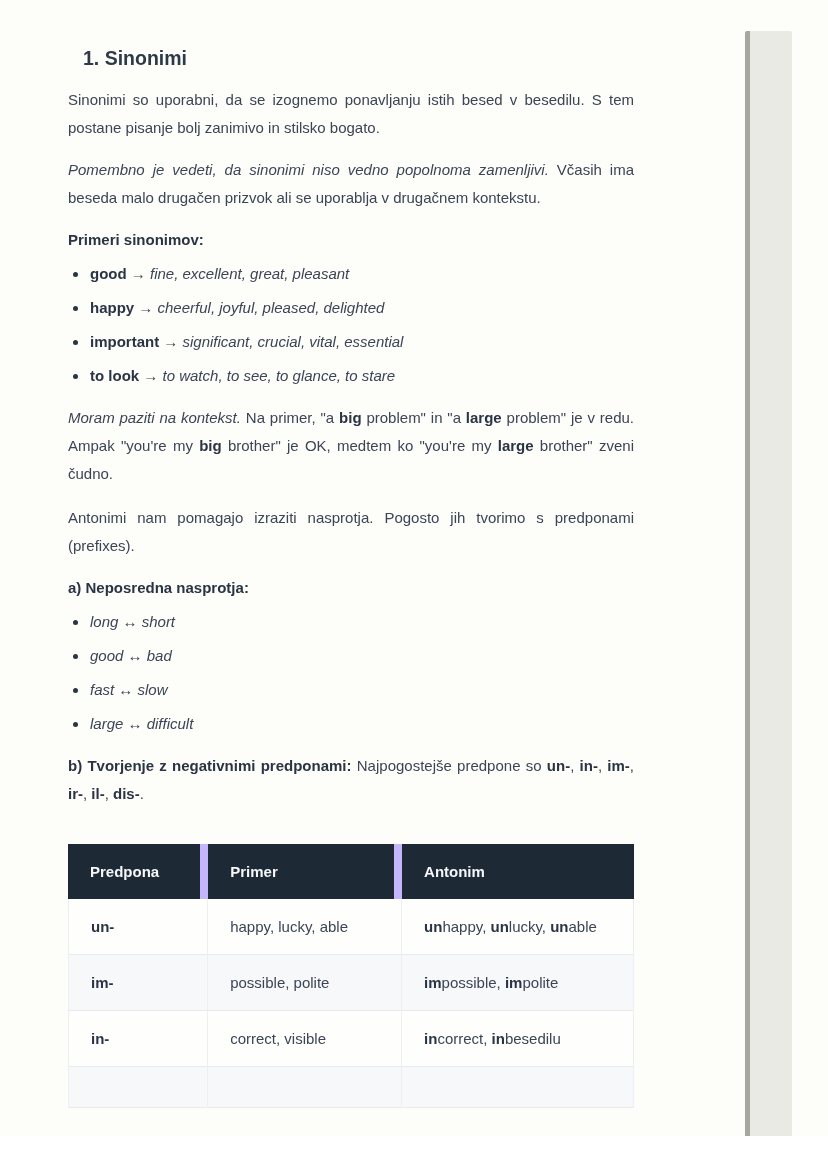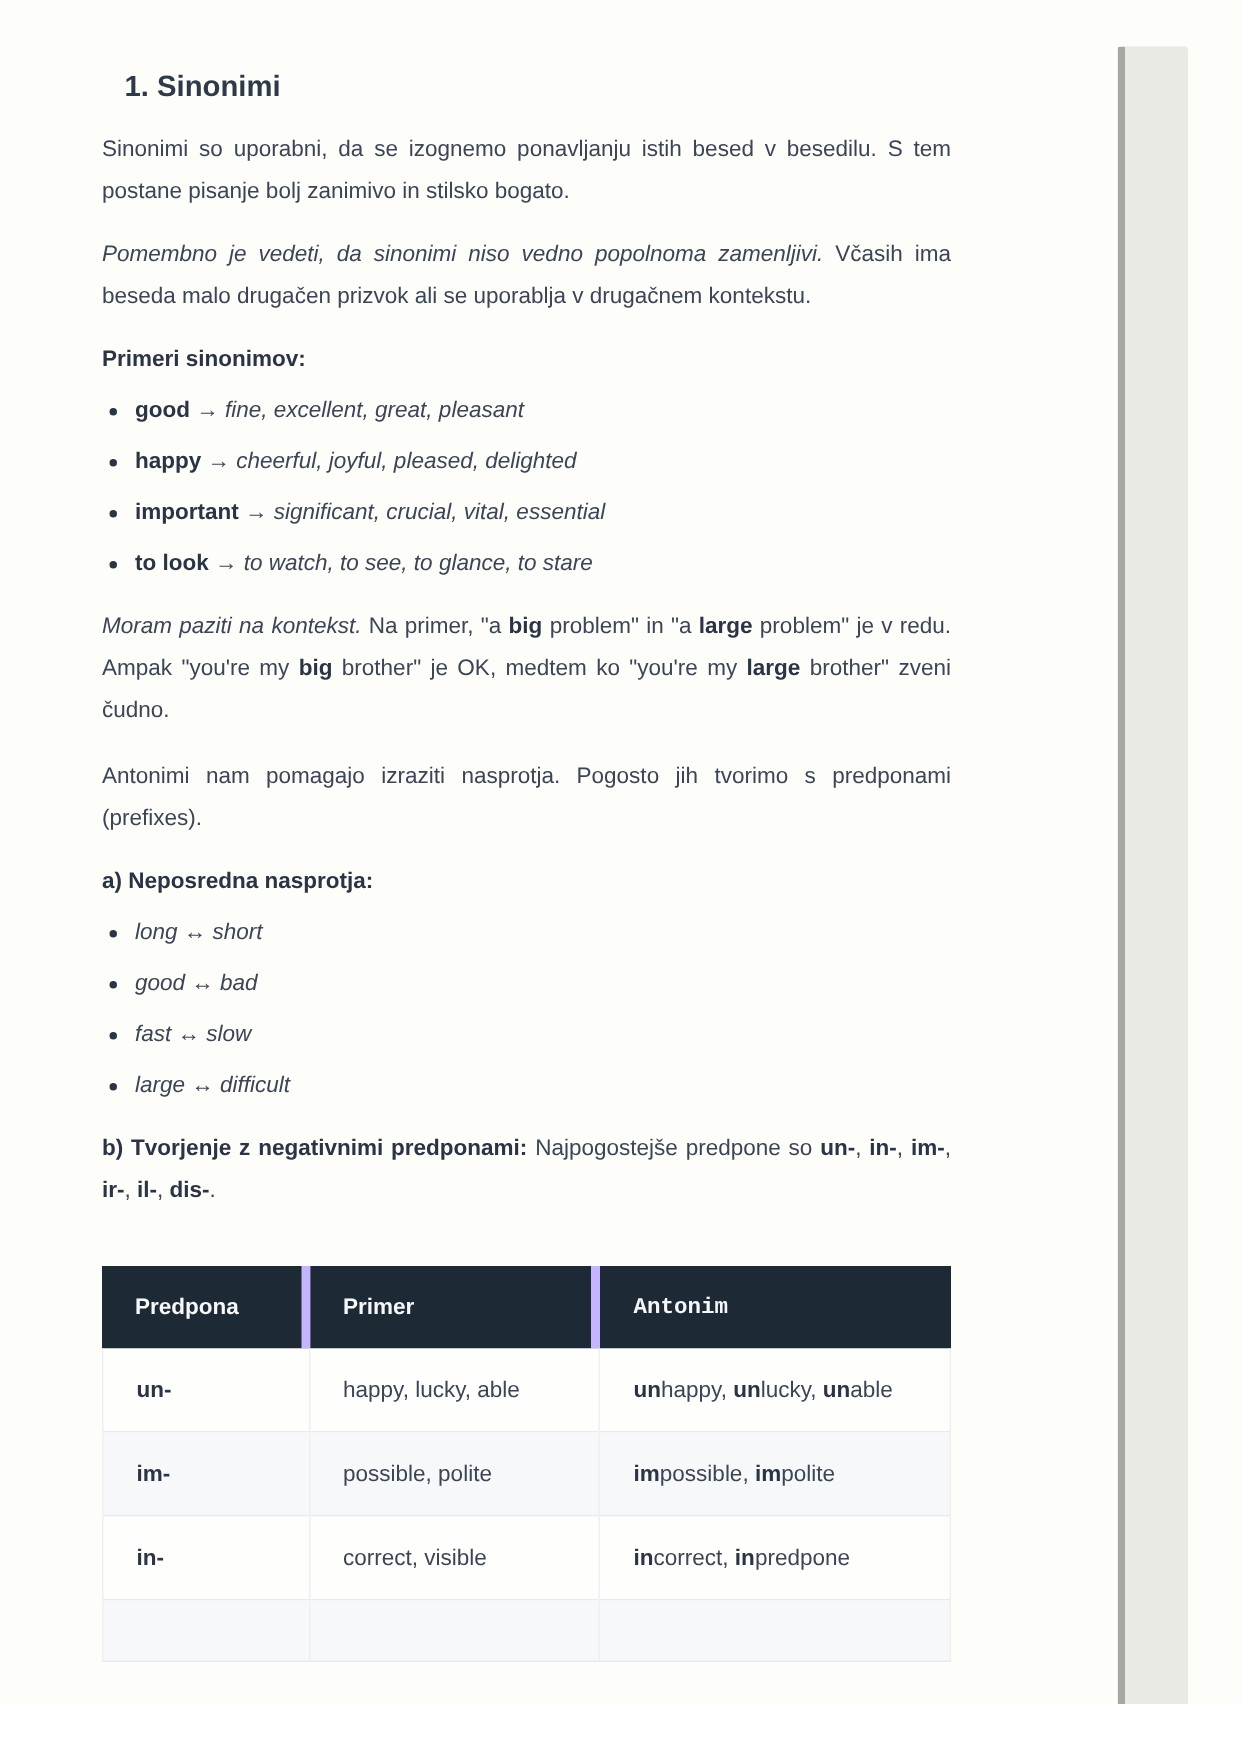--- a/index.html
+++ b/index.html
@@ -22,31 +22,31 @@
   p.preftext { line-height:28px; text-align:justify; margin:0 0 36px 0; }
   ul.blist { list-style:none; margin:0 0 14px 0; }
   ul.blist li { position:relative; line-height:28px; padding-left:22px; margin-bottom:6px; }
   ul.blist li:last-child { margin-bottom:0; }
   ul.blist li::before { content:""; position:absolute; left:5px; top:11.5px; width:5px;
                         height:5px; border-radius:50%; background:#2b3444; }
   .b { font-weight:700; color:#2b3444; }
   .i { font-style:italic; }
   table.anttable { border-collapse:separate; border-spacing:0; width:566px; font-size:15px; }
   table.anttable th { background:#1e2936; color:#f5f7f9; font-weight:700; text-align:left;
-                      height:55px; padding:0 0 0 22px; border-right:6px solid #c4b5fd;
+                      height:55px; padding:0 0 0 22px; border-right:8px solid #c4b5fd;
                       vertical-align:middle; }
   table.anttable th:last-child { border-right:none; }
   table.anttable td { height:55px; padding:0 0 0 22px; vertical-align:middle;
                       border-bottom:1px solid #e8eaed; border-right:1px solid #edeff2;
                       color:#3c4555; }
   table.anttable td:first-child { font-weight:700; color:#2b3444; border-left:1px solid #edeff2; }
   table.anttable tbody tr:nth-child(odd) { background:#fefefd; }
   table.anttable tbody tr:nth-child(even) { background:#f6f8fa; }
   table.anttable tr.sliver td { height:40px; }
-  .col-prefix { width:122px; } .col-primer { width:196px; } .col-antonim { width:248px;font-family:Liberation Mono, monospace; }
+  .col-prefix { width:122px; } .col-primer { width:196px; } .col-antonim { width:248px; }
 </style>
 </head>
 <body>
 
 <div class="page">
   <div class="content">
 
     <h2 class="sec">1. Sinonimi</h2>
 
     <p class="body"><span>Sinonimi so uporabni, da se izognemo ponavljanju istih besed v besedilu. S tem postane pisanje bolj zanimivo in stilsko bogato.</span></p>
@@ -93,21 +93,21 @@
           <td><span class="b">un</span><span>happy, </span><span class="b">un</span><span>lucky, </span><span class="b">un</span><span>able</span></td>
         </tr>
         <tr>
           <td>im-</td>
           <td>possible, polite</td>
           <td><span class="b">im</span><span>possible, </span><span class="b">im</span><span>polite</span></td>
         </tr>
         <tr>
           <td>in-</td>
           <td>correct, visible</td>
-          <td><span class="b">in</span><span>correct, </span><span class="b">in</span><span>predpone</span></td>
+          <td><span class="b">in</span><span>correct, </span><span class="b">in</span><span>besedilu</span></td>
         </tr>
         <tr class="sliver">
           <td></td>
           <td></td>
           <td></td>
         </tr>
       </tbody>
     </table>
 
   </div>

